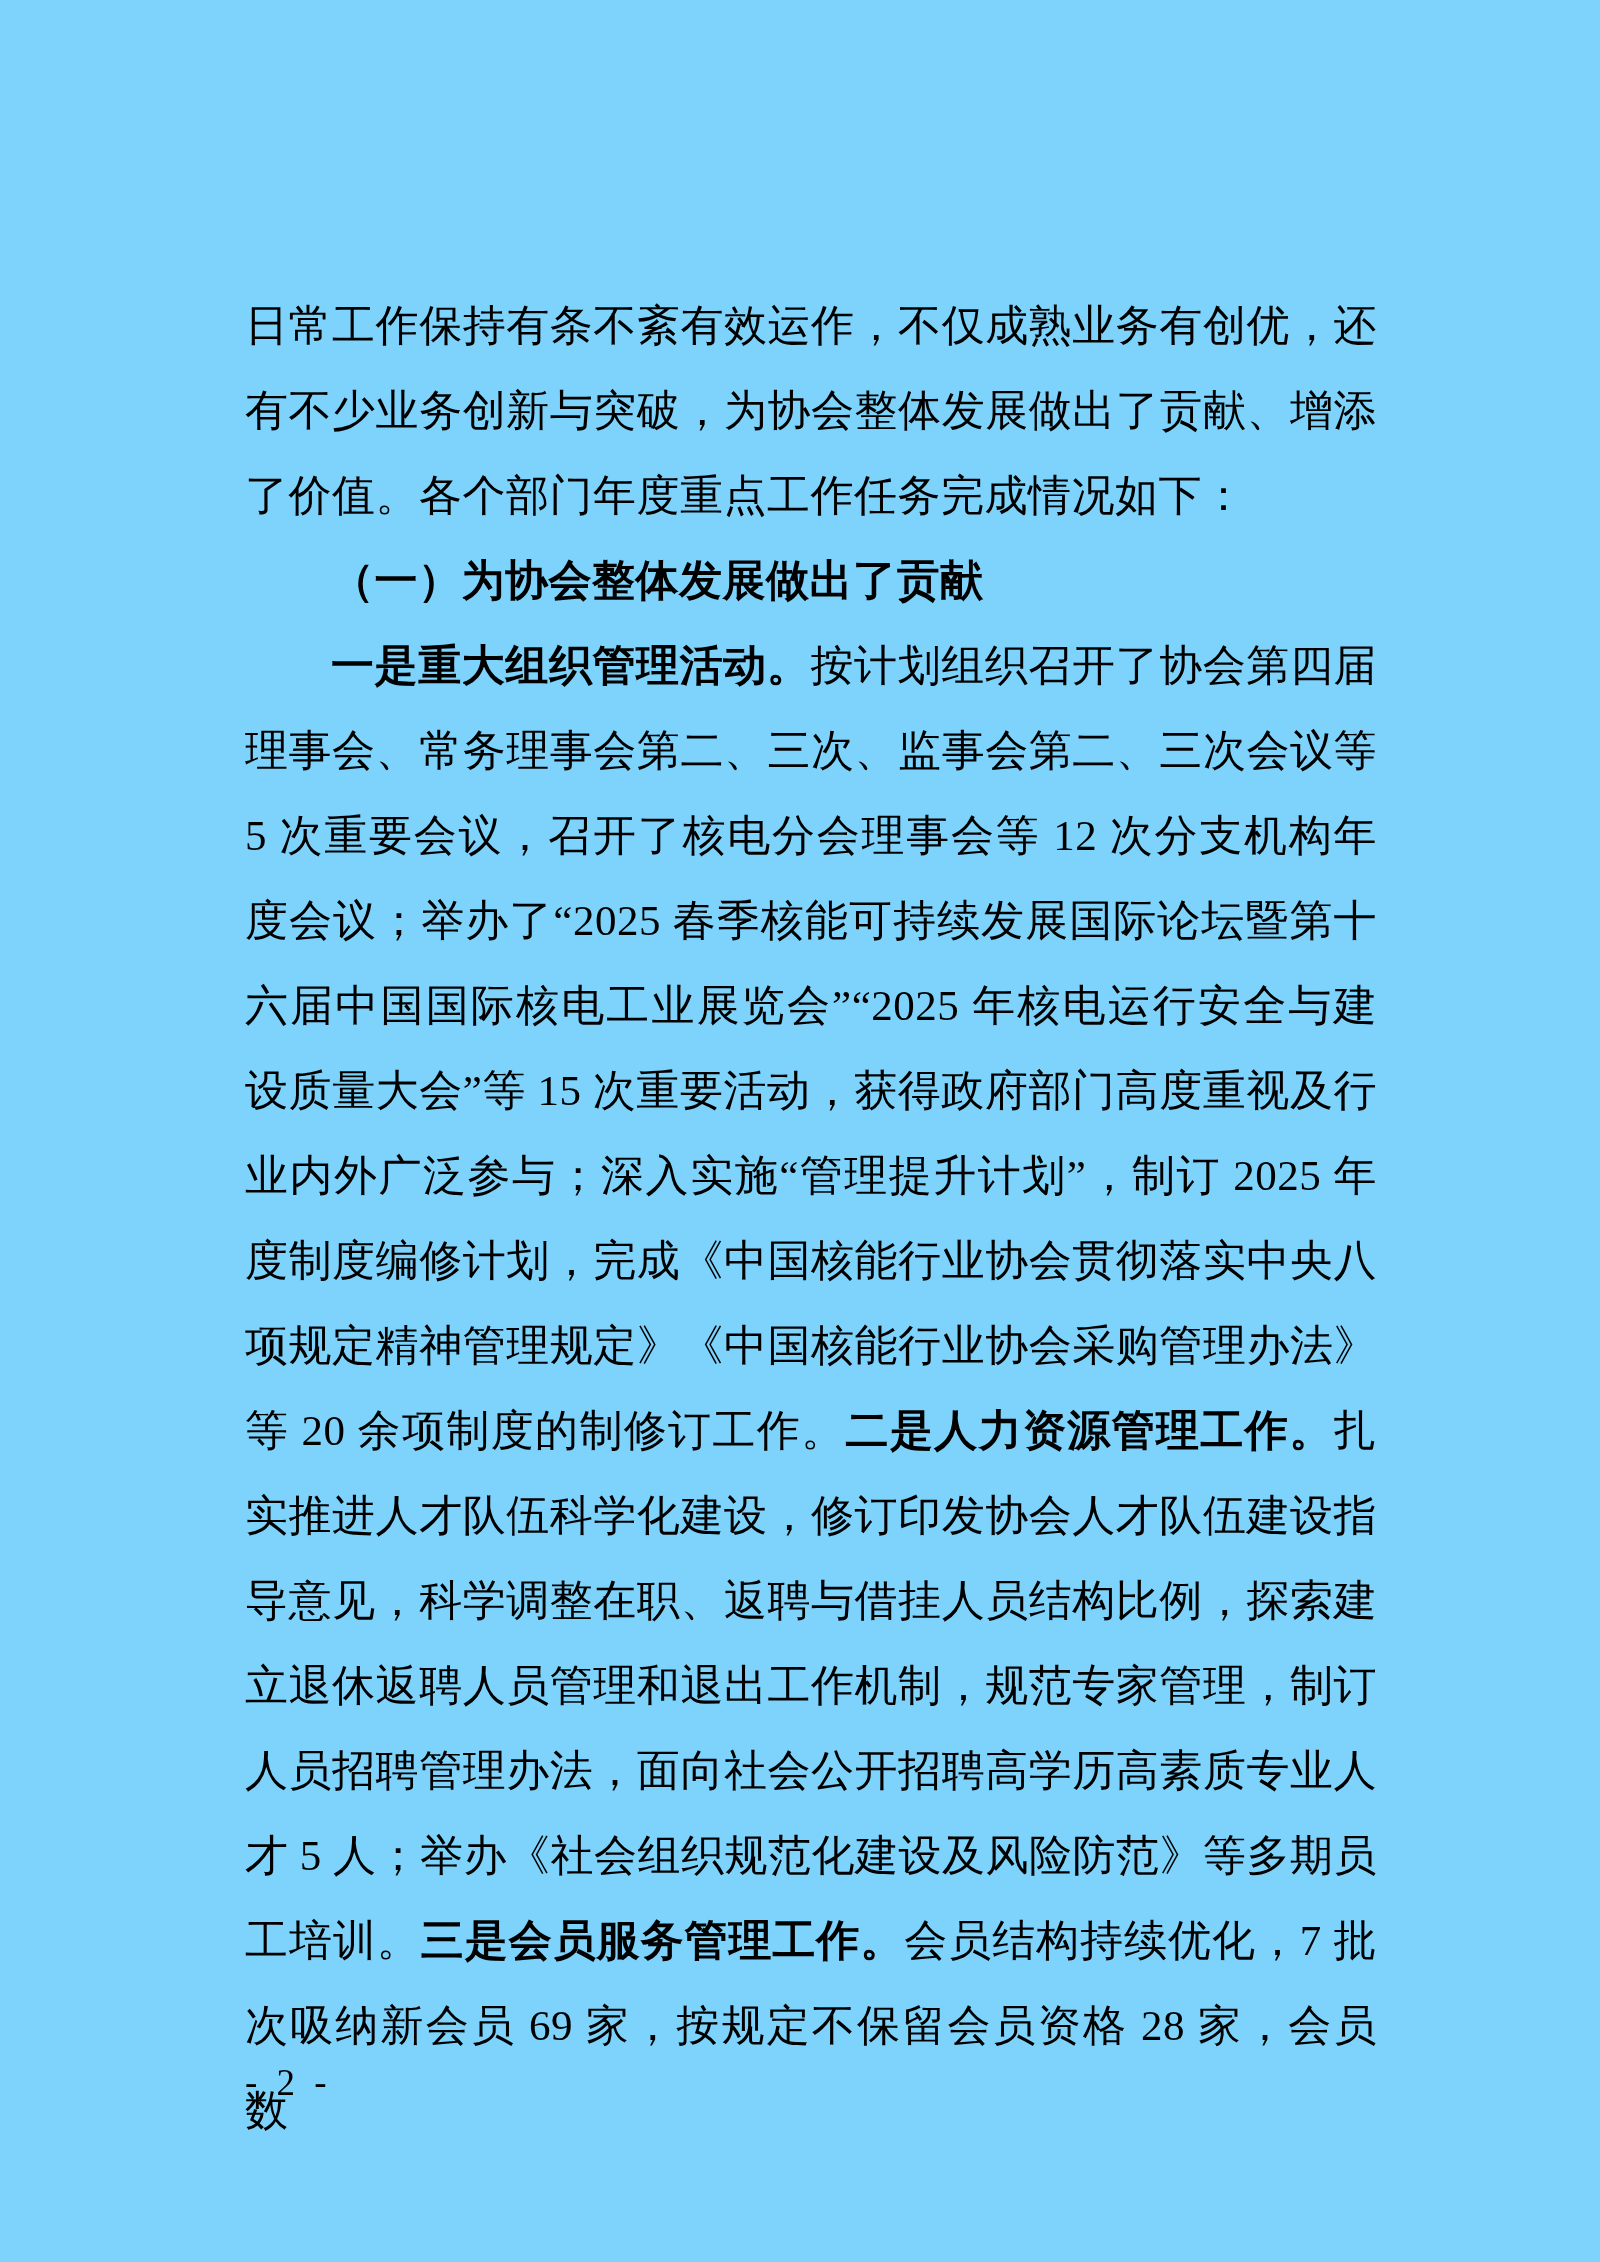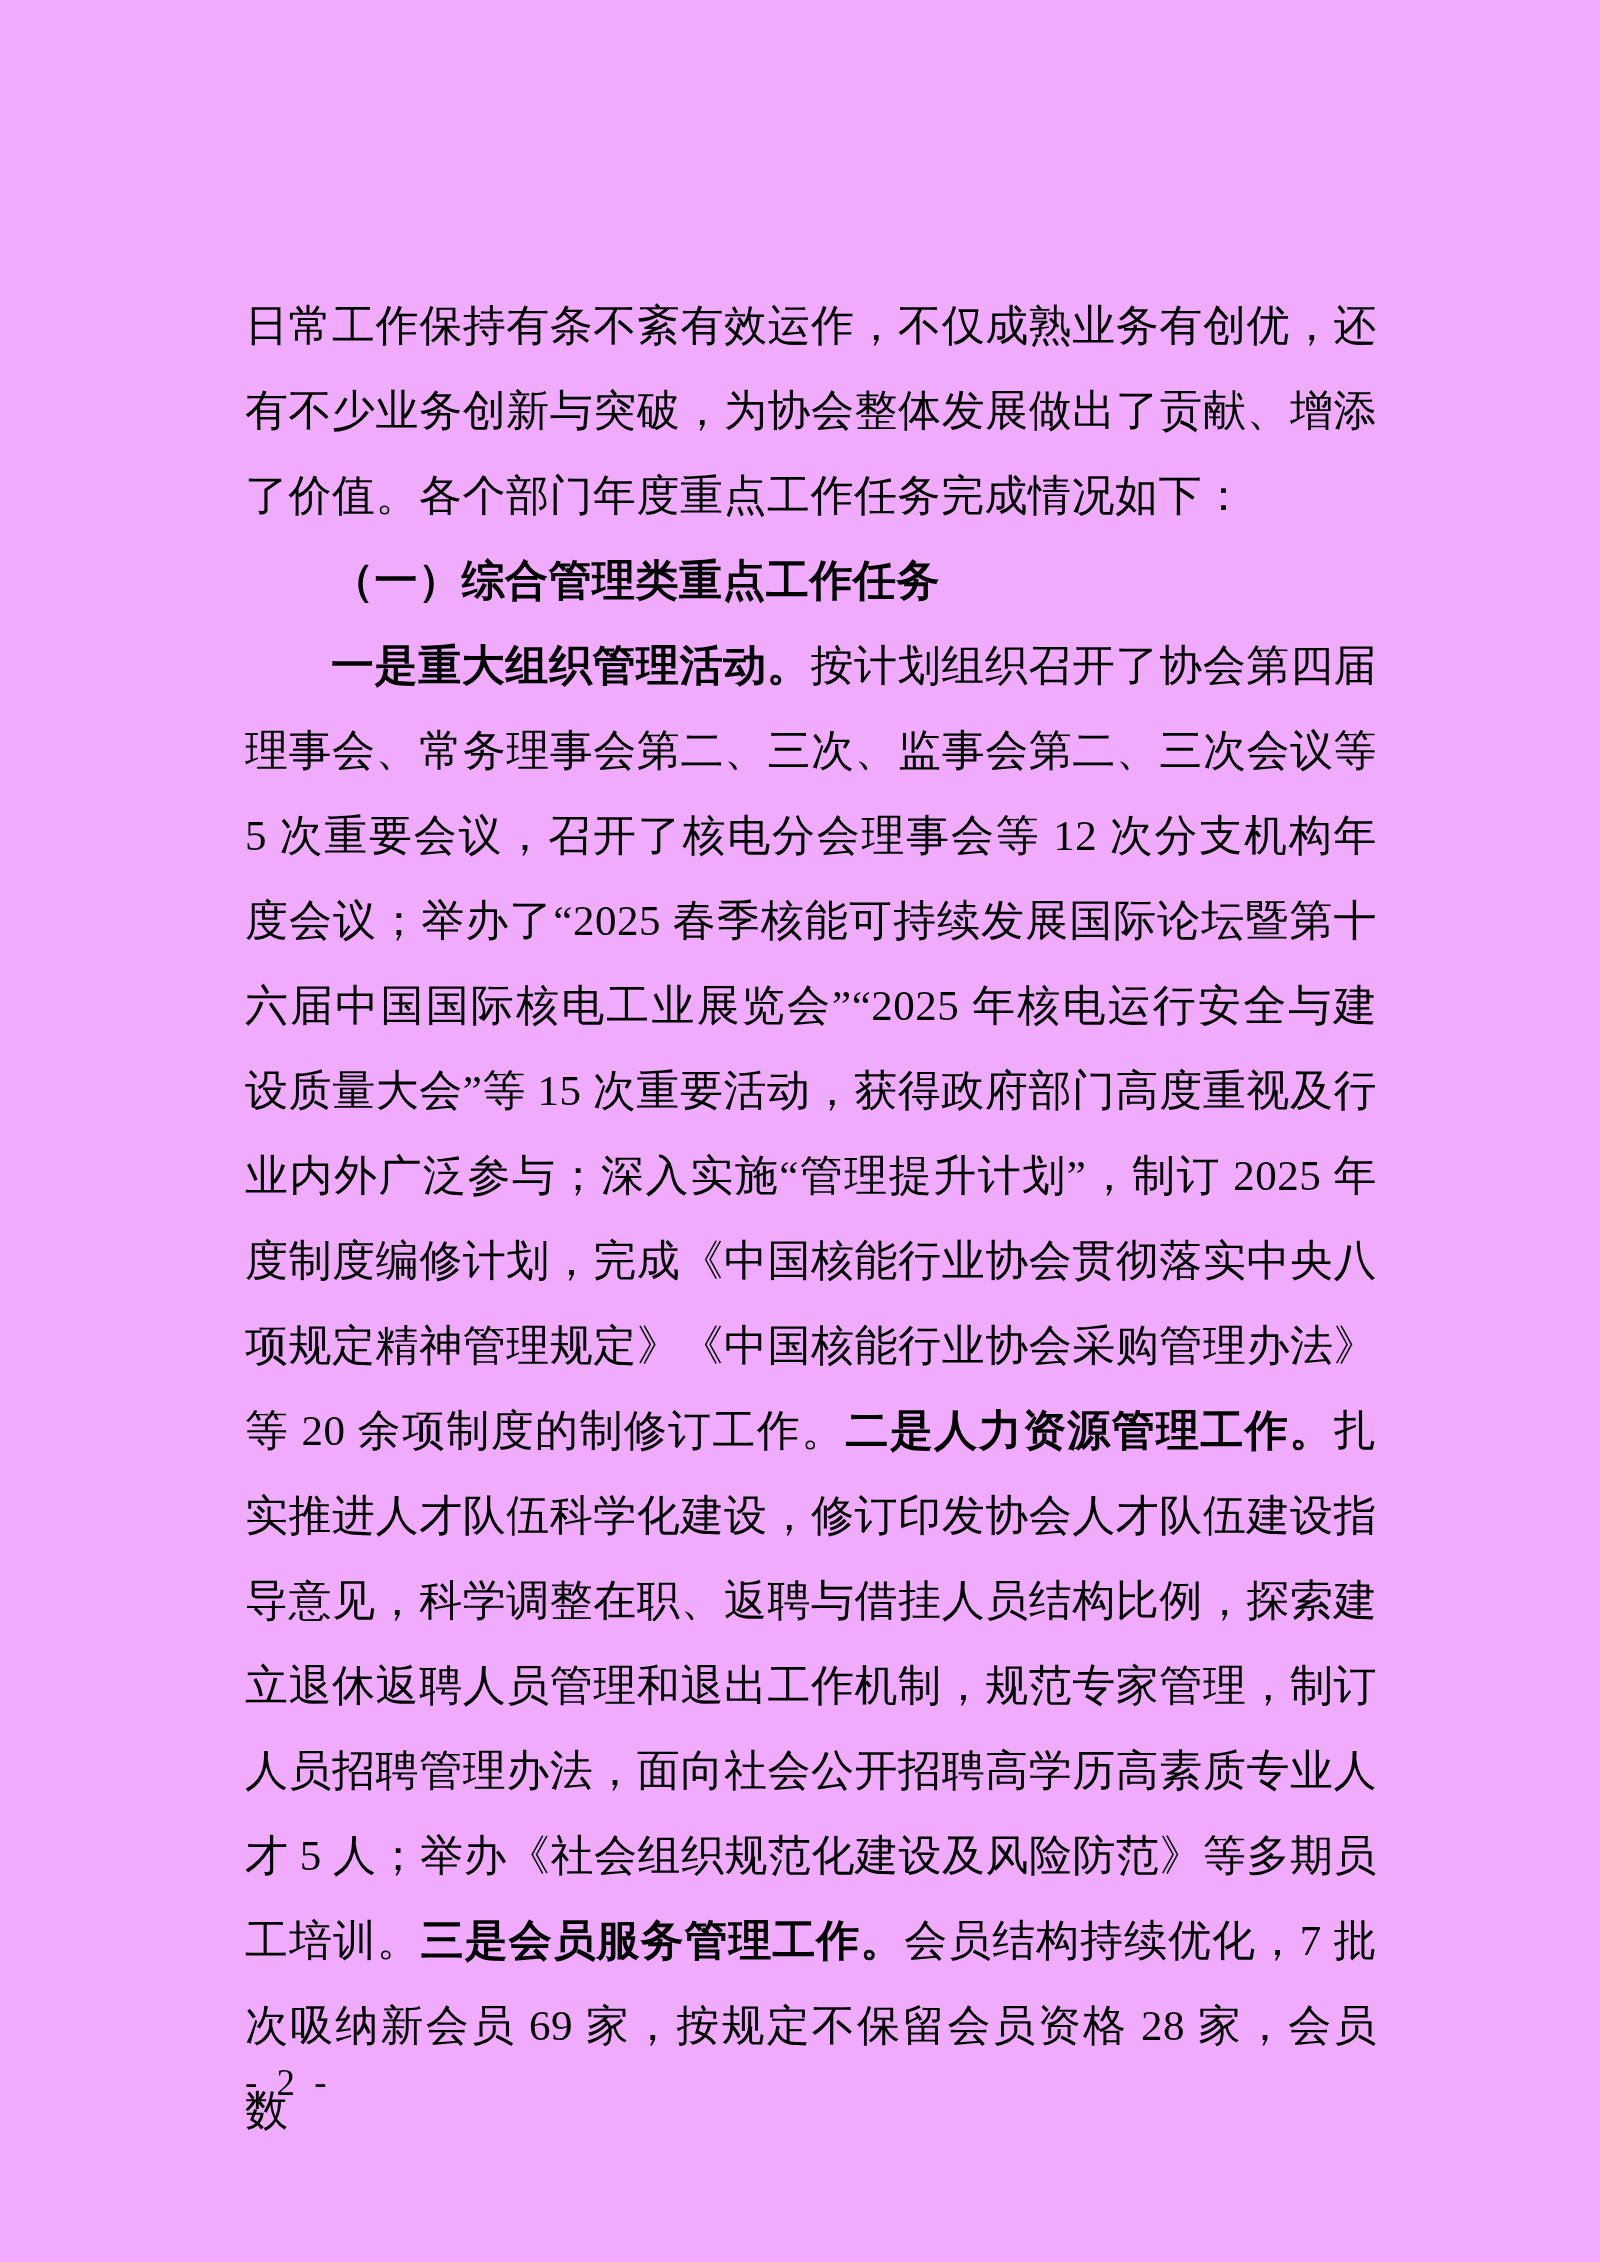--- a/index.html
+++ b/index.html
@@ -4,21 +4,21 @@
 <style>
   html, body {
     margin: 0;
     padding: 0;
     background: #ffffff;
   }
   .page {
     position: relative;
     width: 1600px;
     height: 2262px;
-    background: #f0abfc;
+    background: #7dd3fc;
     font-family: "Liberation Serif", "DejaVu Serif", serif;
     color: #000000;
     overflow: hidden;
   }
   .content {
     position: absolute;
     left: 245px;
     top: 283px;
     width: 1132px;
   }
@@ -50,17 +50,17 @@
     font-family: "Liberation Serif", "DejaVu Serif", serif;
     color: #000000;
   }
 </style>
 </head>
 <body>
 
 <div class="page">
   <div class="content">
       <p><span>日常工作保持有条不紊有效运作，不仅成熟业务有创优，还有不少业务创新与突破，为协会整体发展做出了贡献、增添了价值。各个部门年度重点工作任务完成情况如下：</span></p>
-      <p class="indent heading"><span class="run-bold">（一）综合管理类重点工作任务</span></p>
+      <p class="indent heading"><span class="run-bold">（一）为协会整体发展做出了贡献</span></p>
       <p class="indent"><span class="run-bold">一是重大组织管理活动。</span><span>按计划组织召开了协会第四届理事会、常务理事会第二、三次、监事会第二、三次会议等 5 次重要会议，召开了核电分会理事会等 12 次分支机构年度会议；举办了“2025 春季核能可持续发展国际论坛暨第十六届中国国际核电工业展览会”“2025 年核电运行安全与建设质量大会”等 15 次重要活动，获得政府部门高度重视及行业内外广泛参与；深入实施“管理提升计划”，制订 2025 年度制度编修计划，完成《中国核能行业协会贯彻落实中央八项规定精神管理规定》《中国核能行业协会采购管理办法》等 20 余项制度的制修订工作。</span><span class="run-bold">二是人力资源管理工作。</span><span>扎实推进人才队伍科学化建设，修订印发协会人才队伍建设指导意见，科学调整在职、返聘与借挂人员结构比例，探索建立退休返聘人员管理和退出工作机制，规范专家管理，制订人员招聘管理办法，面向社会公开招聘高学历高素质专业人才 5 人；举办《社会组织规范化建设及风险防范》等多期员工培训。</span><span class="run-bold">三是会员服务管理工作。</span><span>会员结构持续优化，7 批次吸纳新会员 69 家，按规定不保留会员资格 28 家，会员数</span></p>
     </div>
   <div class="page-number">- 2 -</div>
 </div>
 
 </body></html>

